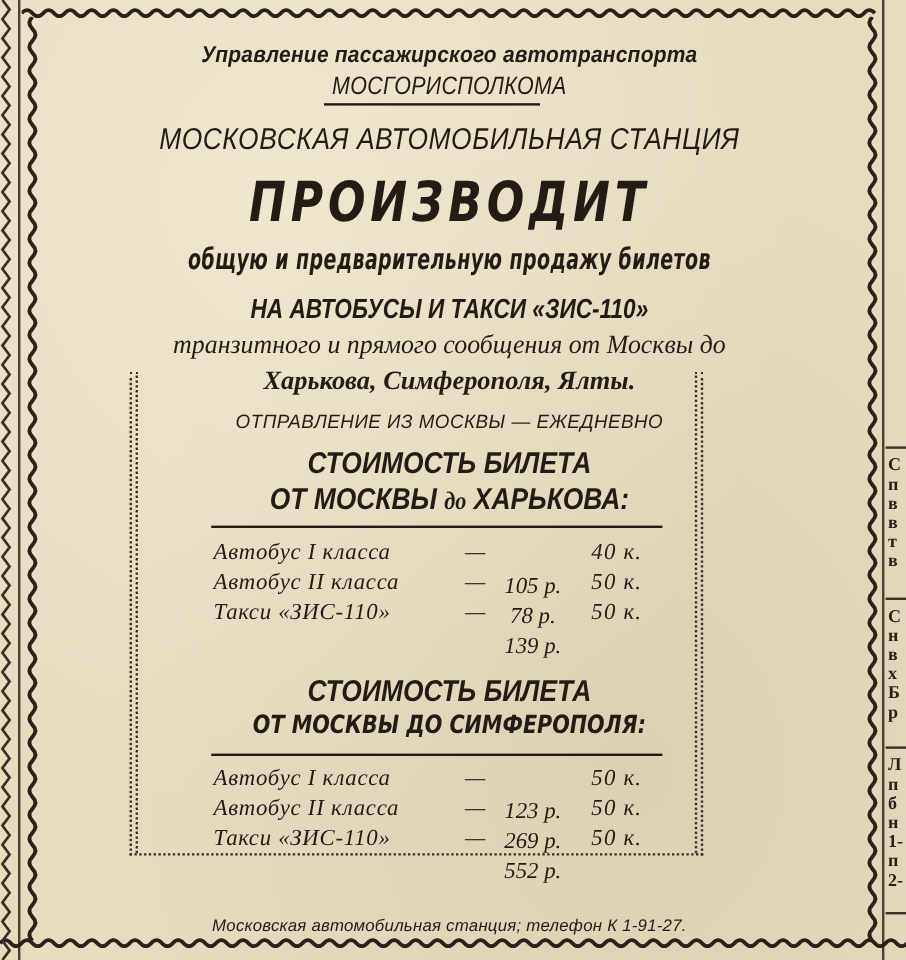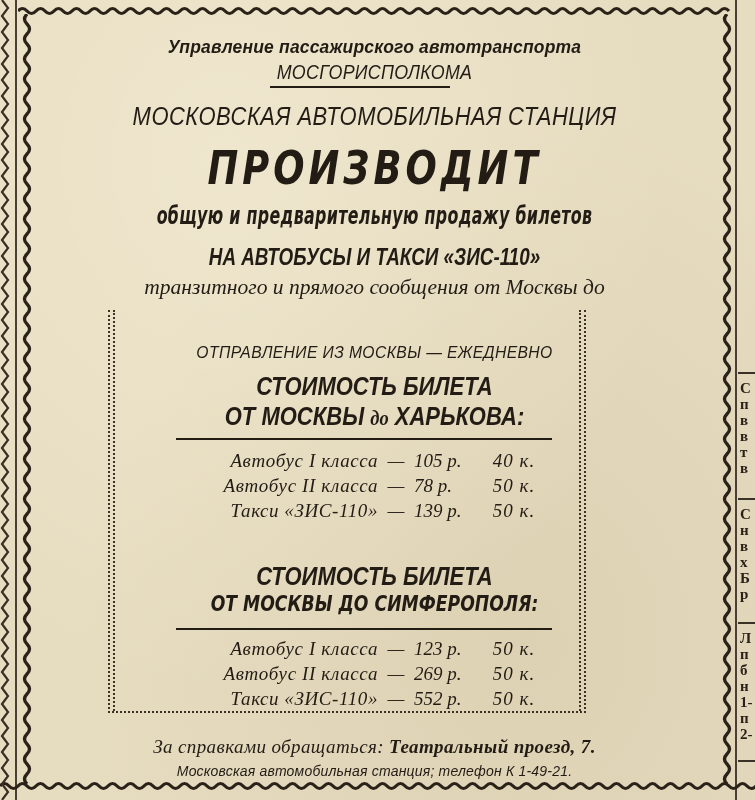--- a/index.html
+++ b/index.html
@@ -31,23 +31,23 @@
   .l9{top:326px;font-family:"Liberation Sans",sans-serif;font-size:16px;letter-spacing:0.4px;transform:scaleX(0.98);}
   .h1{font-family:"Liberation Sans",sans-serif;font-size:25px;font-weight:bold;transform:scaleX(0.88);}
   .h1a{top:354px;} .h1b{top:384px;}
   .h1b .small{font-family:"Liberation Serif",serif;font-weight:bold;font-size:21px;}
   .hrule{position:absolute;left:154px;width:376px;height:2px;background:#231c15;}
   .hr1{top:420px;} .hr2{top:610px;}
   .h2a{top:544px;} .h2b{top:574px;font-family:"DejaVu Sans",sans-serif;font-size:21px;transform:scaleX(0.82);}
   .prices{position:absolute;left:156px;width:380px;font-family:"Liberation Serif",serif;font-size:19px;}
   .p1{top:430px;} .p2{top:618px;}
   .prow{display:flex;height:25px;line-height:25px;}
-  .pname{width:200px;letter-spacing:0.6px;text-align:right;}
+  .pname{width:200px;letter-spacing:0.6px;}
   .pdash{width:36px;text-align:center;}
-  .prub{width:60px;text-align:left;}
+  .prub{width:60px;text-align:center;margin-top:28px;}
   .pkop{width:80px;text-align:center;letter-spacing:1px;}
   .f1{top:718px;font-family:"Liberation Serif",serif;font-size:19px;letter-spacing:0.4px;}
   .f1 b{font-weight:bold;}
   .f2{top:745px;font-family:"Liberation Sans",sans-serif;font-size:14px;letter-spacing:0.2px;}
   .col{position:absolute;font-family:"Liberation Serif",serif;font-weight:bold;font-size:15px;line-height:16px;color:#2a2219;}
   .col-r{left:740px;width:20px;overflow:hidden;}
   .col-sep{position:absolute;height:1.5px;background:#3a3127;}
 </style>
 </head>
 <body>
@@ -76,20 +76,21 @@
 
 <div class="ad">
   <div class="center l1">Управление пассажирского автотранспорта</div>
   <div class="center l2">МОСГОРИСПОЛКОМА</div>
   <div class="l2rule"></div>
   <div class="center l3">МОСКОВСКАЯ АВТОМОБИЛЬНАЯ СТАНЦИЯ</div>
   <div class="center l4">ПРОИЗВОДИТ</div>
   <div class="center l5">общую и предварительную продажу билетов</div>
   <div class="center l6">НА АВТОБУСЫ И ТАКСИ «ЗИС-110»</div>
   <div class="center l7">транзитного и прямого сообщения от Москвы до</div>
+  <div class="center l8">Харькова, Симферополя, Ялты.</div>
 
   <div class="dotbox"></div>
 
   <div class="center l9">ОТПРАВЛЕНИЕ ИЗ МОСКВЫ — ЕЖЕДНЕВНО</div>
 
   <div class="center h1 h1a">СТОИМОСТЬ БИЛЕТА</div>
   <div class="center h1 h1b">
     <span>ОТ МОСКВЫ</span>
     <span class="small">до</span>
     <span>ХАРЬКОВА:</span>
@@ -133,25 +134,21 @@
       <span class="pkop">50 к.</span>
     </div>
     <div class="prow">
       <span class="pname">Такси «ЗИС-110»</span>
       <span class="pdash">—</span>
       <span class="prub">552 р.</span>
       <span class="pkop">50 к.</span>
     </div>
   </div>
 
-  <div class="center f1">
-    <span>За справками обращаться:</span>
-    <b>Театральный проезд, 7.</b>
-  </div>
-  <div class="center f2">Московская автомобильная станция; телефон К 1-49-21.</div>
+  <div class="center f2">Московская автомобильная станция; телефон К 1-91-27.</div>
 </div>
 
 <div class="col-sep" style="left:738px;width:20px;top:372px;"></div>
 <div class="col col-r" style="top:380px;">
   <div>С</div>
   <div>п</div>
   <div>в</div>
   <div>в</div>
   <div>т</div>
   <div>в</div>

